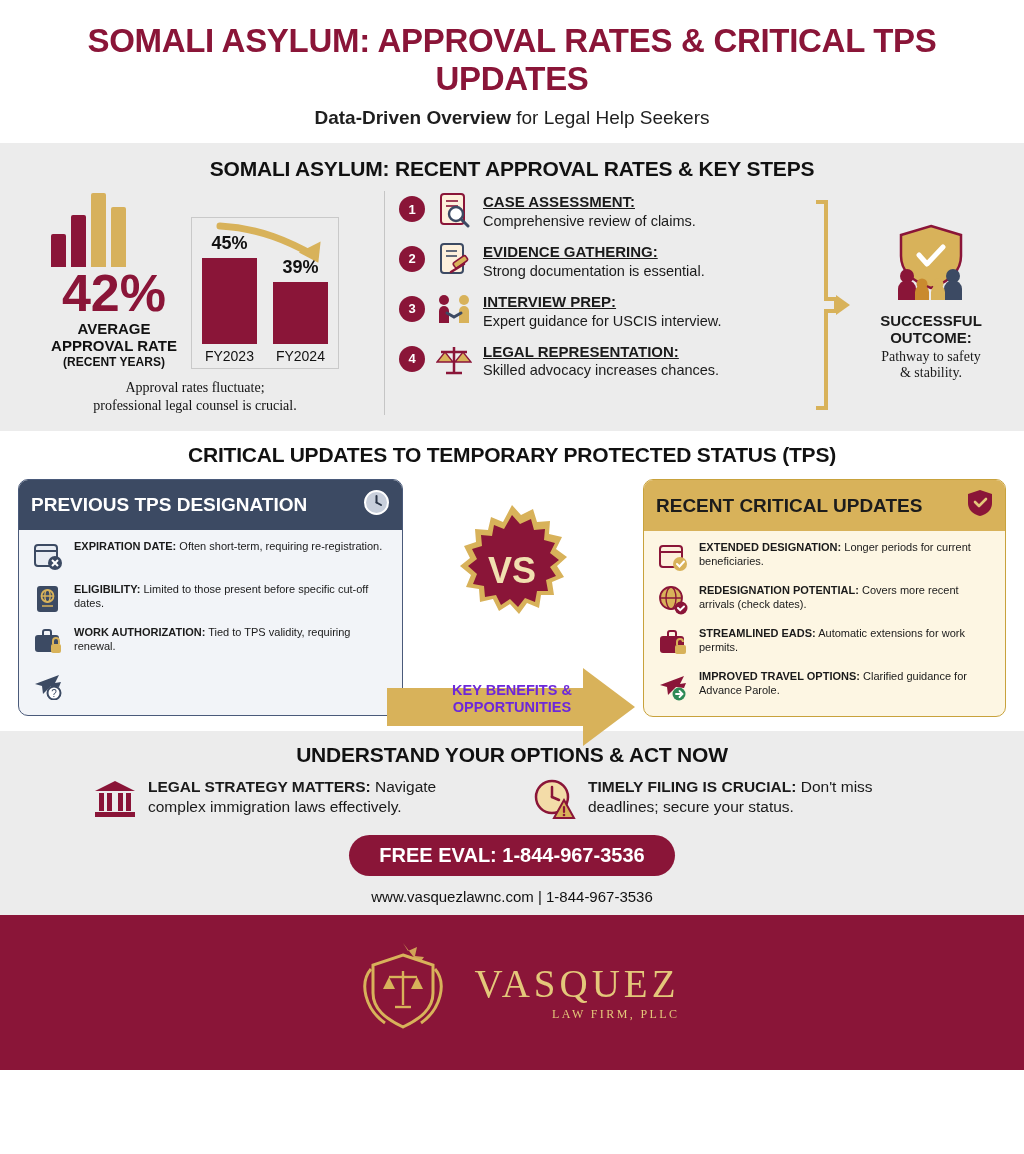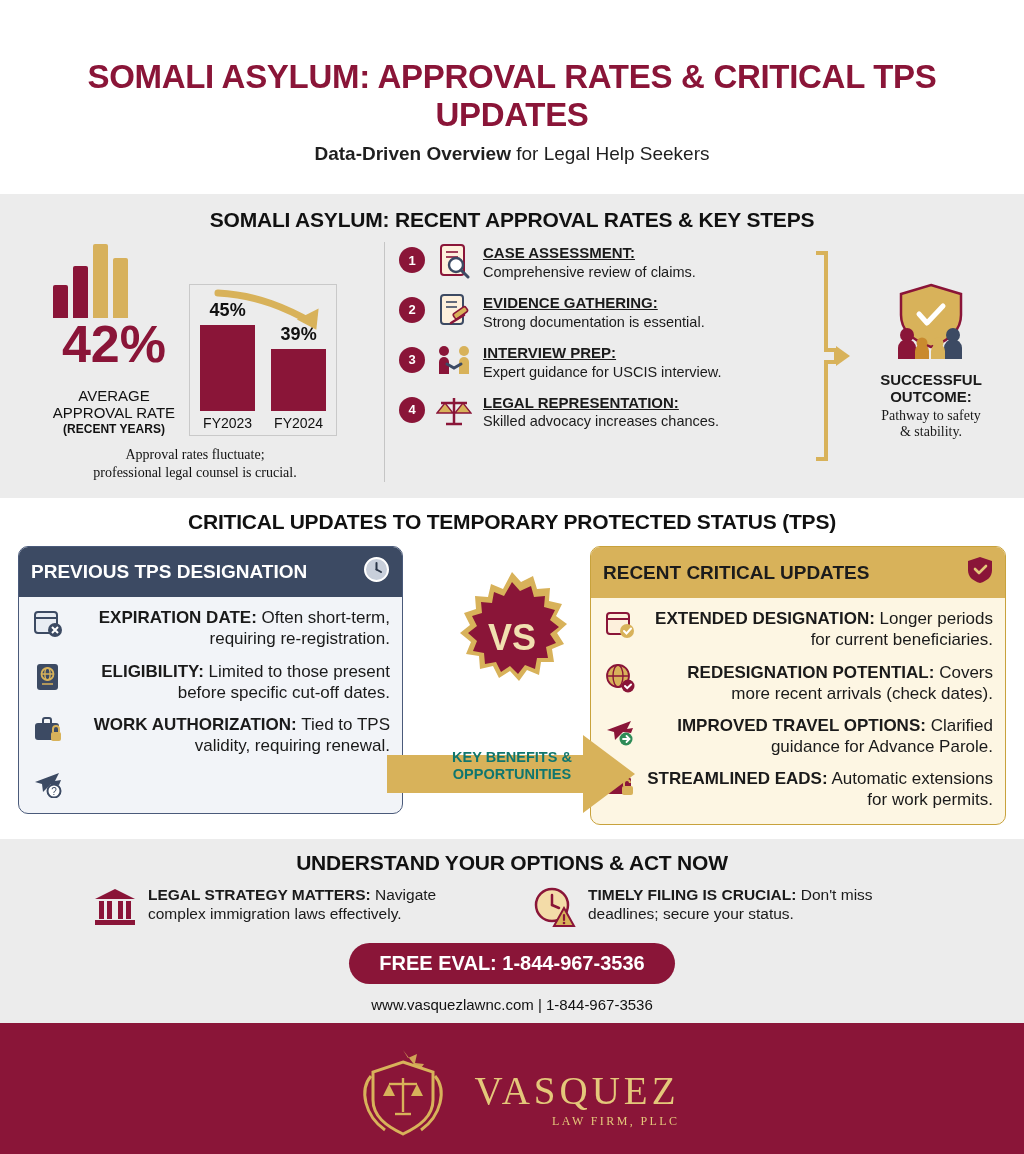--- a/index.html
+++ b/index.html
@@ -6,21 +6,21 @@
   body {
     width: 1024px; height: 1154px;
     font-family: "Liberation Sans", sans-serif;
     background: #ffffff;
     color: #1a1a1a;
     overflow: hidden;
   }
   .page { width: 1024px; height: 1154px; position: relative; background:#fff; }
 
   
-  .header { padding: 22px 20px 29px; text-align: center; background:#fff;margin-top:36px; }
+  .header { padding: 22px 20px 14px; text-align: center; background:#fff; }
   .header h1 {
     font-size: 33px; font-weight: bold; letter-spacing: -0.3px;
     color: #8a1538; text-transform: uppercase;
     font-family: "Liberation Sans", sans-serif;
   }
   .header .sub { margin-top: 9px; font-size: 19px; color: #1f1f1f; }
   .header .sub b { font-weight: bold; }
 
   
   .sec1 { background: #ececec; padding: 14px 18px 16px; }
@@ -33,21 +33,21 @@
 
   .minibars { display:flex; align-items:flex-end; gap:5px; height:78px; padding-bottom: 2px;}
   .minibars i { display:block; width:15px; border-radius:2px 2px 0 0; }
   .mb1 { height:33px; background:#8a1538; }
   .mb2 { height:52px; background:#8a1538; }
   .mb3 { height:74px; background:#d7b15c; }
   .mb4 { height:60px; background:#d7b15c; }
 
   .pct-block { text-align:center; }
   .pct { font-size: 52px; font-weight: bold; color:#8a1538; line-height: 0.95; }
-  .pct-lbl { font-size: 15px; font-weight: normal; color:#111; line-height:1.12; margin-top:19px; }
+  .pct-lbl { font-size: 15px; font-weight: bold; color:#111; line-height:1.12; margin-top:3px; }
   .pct-sub { font-size: 12px; font-weight: bold; color:#111; }
 
   .bars-card { border:1px solid #c9c9c9; background:#ececec; padding: 6px 10px 4px; position:relative; }
   .bars-wrap { display:flex; align-items:flex-end; gap: 16px; height: 120px; }
   .bar-col { display:flex; flex-direction:column; align-items:center; justify-content:flex-end; }
   .bar-val { font-size: 18px; font-weight: bold; color:#111; margin-bottom:4px; }
   .bar { width: 55px; background:#8a1538; }
   .bar-a { height: 86px; }
   .bar-b { height: 62px; }
   .bar-labels { display:flex; gap:16px; justify-content:center; margin-top:4px; }
@@ -78,30 +78,30 @@
   .sec2 .sec-title { margin-bottom: 12px; }
   .cards { display:flex; align-items:flex-start; gap: 0; position:relative; }
 
   .card-prev { width: 385px; border:1px solid #4a5a7a; border-radius: 10px; overflow:hidden; background:#f2f4f8; }
   .card-prev .head { background:#3c4a63; color:#fff; padding: 9px 12px; display:flex; align-items:center; justify-content:space-between; }
   .card-prev .head span { font-size: 19px; font-weight:bold; }
   .card-body { padding: 10px 12px 12px; }
   .item { display:flex; gap:9px; margin-bottom: 11px; align-items:flex-start; }
   .item:last-child { margin-bottom: 2px; }
   .item .ico { flex: 0 0 auto; width: 34px; height: 32px; display:flex; align-items:center; justify-content:center; }
-  .item .tx { font-size: 17px; line-height: 1.24; text-align: right; }
+  .item .tx { font-size: 11px; line-height: 1.24; }
   .item .tx b { font-weight:bold; text-transform: uppercase; }
 
-  .card-new { width: 416px; border:1px solid #c8a23c; border-radius: 10px; overflow:hidden; background:#fdf6e3; margin-left: auto; }
+  .card-new { width: 363px; border:1px solid #c8a23c; border-radius: 10px; overflow:hidden; background:#fdf6e3; margin-left: auto; }
   .card-new .head { background:#d8b25a; color:#1c1c1c; padding: 9px 12px; display:flex; align-items:center; justify-content:space-between; }
   .card-new .head span { font-size: 19px; font-weight:bold; }
 
   .vs-wrap { position:absolute; left: 50%; transform: translateX(-50%); top: 24px; width: 140px; text-align:center; }
   .kb-arrow { position:absolute; left: 50%; transform: translateX(-50%); top: 185px; width: 250px; }
-  .kb-text { position:absolute; left: 50%; transform: translateX(-50%); top: 203px; width: 185px; text-align:center; font-size: 14.5px; font-weight:bold; line-height:1.15; color:#0f766e; }
+  .kb-text { position:absolute; left: 50%; transform: translateX(-50%); top: 203px; width: 185px; text-align:center; font-size: 14.5px; font-weight:bold; line-height:1.15; color:#6d28d9; }
 
   
   .sec3 { background:#ececec; padding: 12px 20px 10px; text-align:center; }
   .sec3 .sec-title { margin-bottom: 10px; }
   .two-up { display:flex; justify-content:center; gap: 40px; }
   .mini { display:flex; gap: 10px; align-items:flex-start; text-align:left; max-width: 400px; }
   .mini .ico { flex:0 0 auto; width: 46px; height:44px; display:flex; align-items:center; justify-content:center;}
   .mini .tx { font-size: 15.5px; line-height:1.25; }
   .mini .tx b { font-weight:bold; text-transform: uppercase; }
 
@@ -417,41 +417,41 @@
               </svg>
             </div>
             <div class="tx">
               <b>REDESIGNATION POTENTIAL:</b><span> Covers more recent arrivals (check dates).</span>
             </div>
           </div>
 
           <div class="item">
             <div class="ico">
               <svg width="30" height="30" viewBox="0 0 30 30">
-                <path d="M2 14 L26 5 L22 13 L28 12 L26 17 L18 16 L10 24 L9 16 Z" fill="#8a1538"></path>
-                <circle cx="21" cy="23" r="6.5" fill="#2e8b57"></circle>
-                <path d="M18 23 h6 M21.5 20 l3 3 l-3 3" stroke="#fff" stroke-width="1.8" fill="none" stroke-linecap="round"></path>
-              </svg>
-            </div>
-            <div class="tx">
-              <b>IMPROVED TRAVEL OPTIONS:</b><span> Clarified guidance for Advance Parole.</span>
-            </div>
-          </div>
-
-          <div class="item">
-            <div class="ico">
-              <svg width="30" height="30" viewBox="0 0 30 30">
                 <rect x="2" y="8" width="24" height="17" rx="3" fill="#8a1538"></rect>
                 <path d="M10 8 V5 a2 2 0 0 1 2-2 h4 a2 2 0 0 1 2 2 V8" fill="none" stroke="#8a1538" stroke-width="2"></path>
                 <rect x="17" y="17" width="11" height="9" rx="2" fill="#d8b25a"></rect>
                 <path d="M19 17 v-3 a3 3 0 0 1 6 0" fill="none" stroke="#d8b25a" stroke-width="2"></path>
               </svg>
             </div>
             <div class="tx">
               <b>STREAMLINED EADs:</b><span> Automatic extensions for work permits.</span>
+            </div>
+          </div>
+
+          <div class="item">
+            <div class="ico">
+              <svg width="30" height="30" viewBox="0 0 30 30">
+                <path d="M2 14 L26 5 L22 13 L28 12 L26 17 L18 16 L10 24 L9 16 Z" fill="#8a1538"></path>
+                <circle cx="21" cy="23" r="6.5" fill="#2e8b57"></circle>
+                <path d="M18 23 h6 M21.5 20 l3 3 l-3 3" stroke="#fff" stroke-width="1.8" fill="none" stroke-linecap="round"></path>
+              </svg>
+            </div>
+            <div class="tx">
+              <b>IMPROVED TRAVEL OPTIONS:</b><span> Clarified guidance for Advance Parole.</span>
             </div>
           </div>
         </div>
       </div>
     </div>
   </div>
 
   <div class="sec3">
     <div class="sec-title">UNDERSTAND YOUR OPTIONS &amp; ACT NOW</div>
     <div class="two-up">

